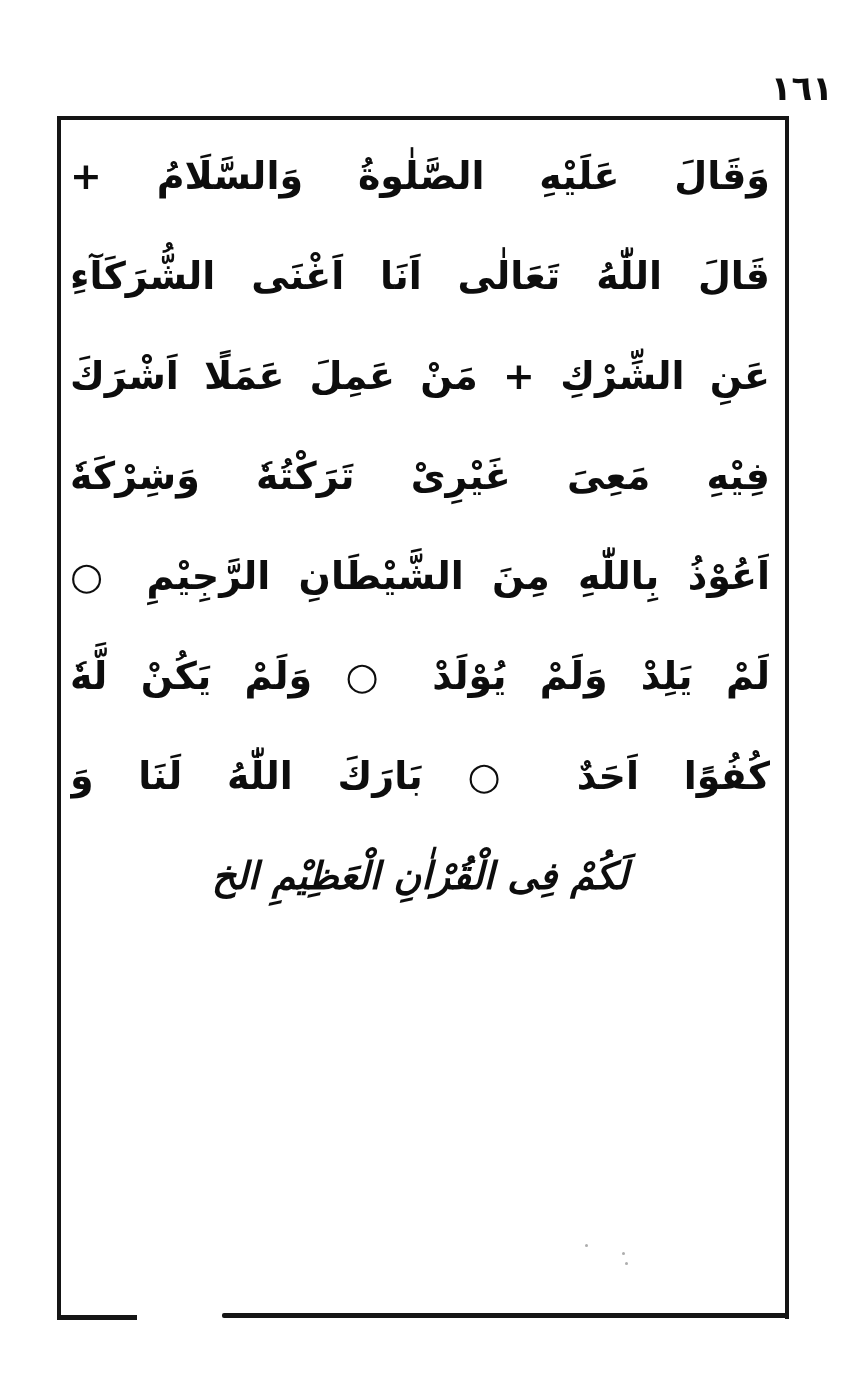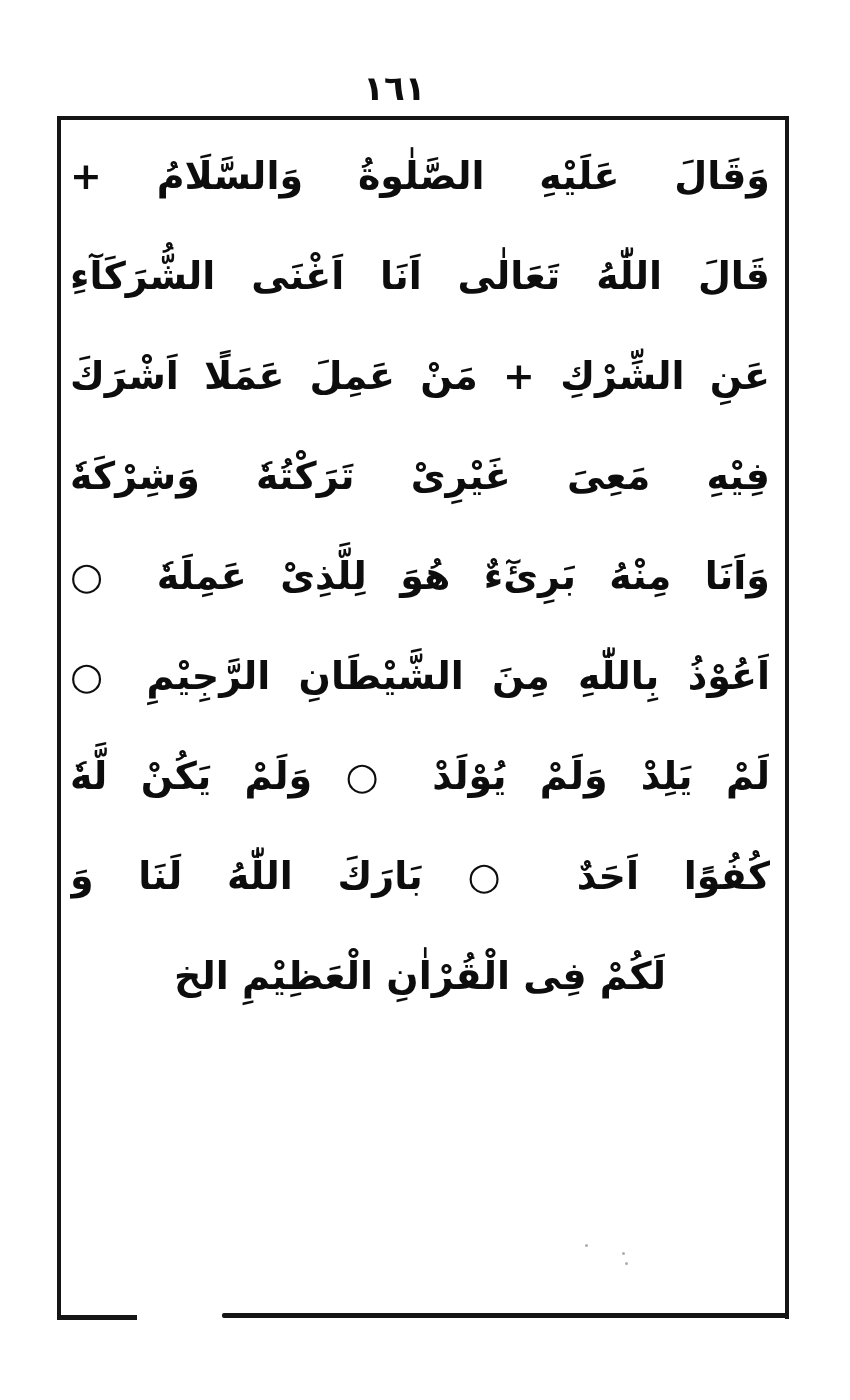--- a/index.html
+++ b/index.html
@@ -13,26 +13,27 @@
       position: relative;
       overflow: hidden;
       font-family: "DejaVu Sans", sans-serif;
       color: #0d0d0d;
     }
     .page-number {
       position: absolute;
       top: 68px;
       left: 0;
       width: 789px;
-      text-align: center;
+      text-align: right;
       font-size: 34px;
       font-weight: bold;
       letter-spacing: 2px;
       direction: rtl;
       line-height: 40px;
+      padding-left: 44px;
     }
     .frame {
       position: absolute;
       left: 57px;
       top: 116px;
       width: 724px;
       height: 1199px;
       border-top: 4px solid #151515;
       border-left: 4px solid #151515;
       border-right: 4px solid #151515;
@@ -78,20 +79,21 @@
     }
     .line span.txt {
       display: block;
       width: 100%;
       text-align: justify;
       text-align-last: justify;
     }
     .line.centered span.txt {
       text-align: left;
       text-align-last: center;
+      font-style: italic;
     }
     .speck {
       position: absolute;
       width: 3px;
       height: 3px;
       border-radius: 50%;
       background: #777;
       opacity: 0.6;
     }
   </style>
@@ -111,23 +113,20 @@
   <div class="line">
       <span class="txt">قَالَ اللّٰهُ تَعَالٰى اَنَا اَغْنَى الشُّرَكَآءِ</span>
     </div>
   <div class="line">
       <span class="txt">عَنِ الشِّرْكِ + مَنْ عَمِلَ عَمَلًا اَشْرَكَ</span>
     </div>
   <div class="line">
       <span class="txt">فِيْهِ مَعِىَ غَيْرِىْ تَرَكْتُهٗ وَشِرْكَهٗ</span>
     </div>
   <div class="line">
-      <span class="txt">وَاَنَا مِنْهُ بَرِئٓءٌ هُوَ لِلَّذِىْ عَمِلَهٗ ○</span>
-    </div>
-  <div class="line">
       <span class="txt">اَعُوْذُ بِاللّٰهِ مِنَ الشَّيْطَانِ الرَّجِيْمِ ○</span>
     </div>
   <div class="line">
       <span class="txt">لَمْ يَلِدْ وَلَمْ يُوْلَدْ ○ وَلَمْ يَكُنْ لَّهٗ</span>
     </div>
   <div class="line">
       <span class="txt">كُفُوًا اَحَدٌ ○ بَارَكَ اللّٰهُ لَنَا وَ</span>
     </div>
   <div class="line centered">
       <span class="txt">لَكُمْ فِى الْقُرْاٰنِ الْعَظِيْمِ الخ</span>

